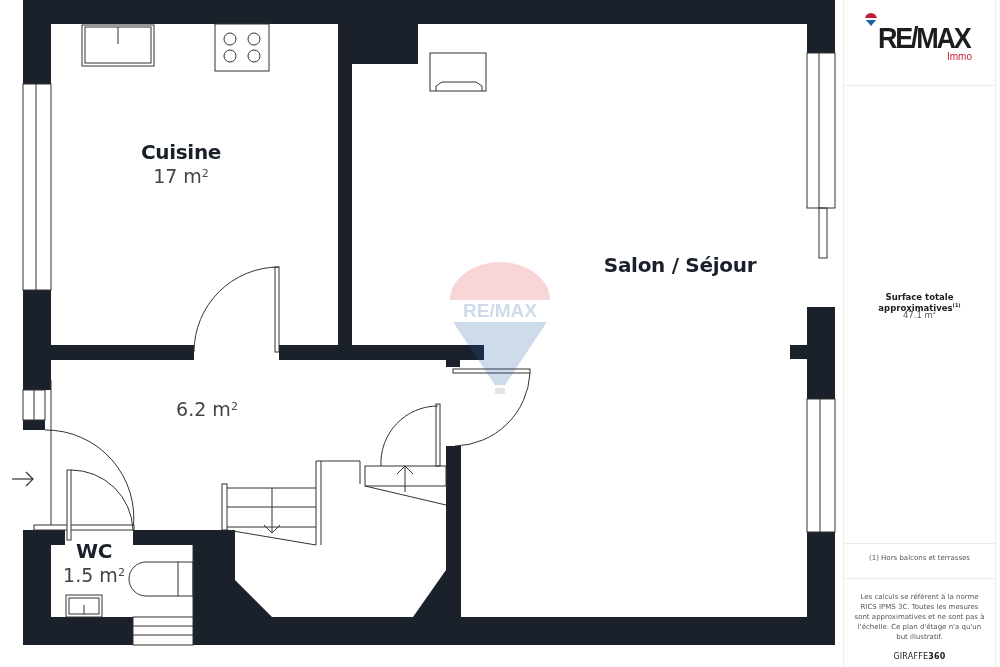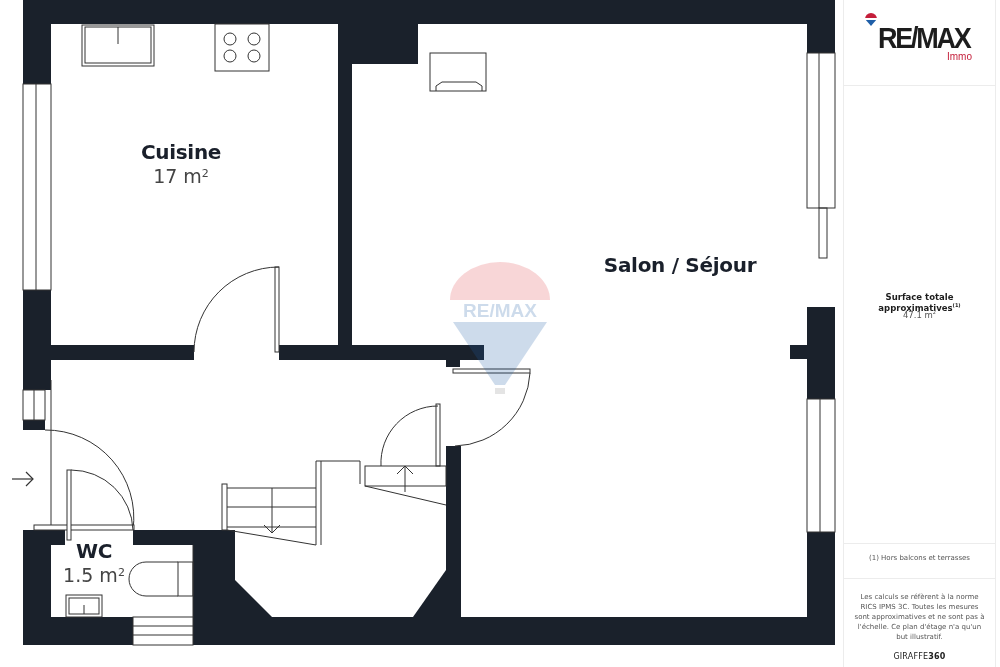--- a/index.html
+++ b/index.html
@@ -173,20 +173,21 @@
 </svg>
 
 <div class="room-label" style="left:181px;top:140px;">
   <div class="room-name">Cuisine</div>
   <div class="room-area"><span>17 m</span><sup>2</sup></div>
 </div>
 <div class="room-label" style="left:632px;top:253px;margin-left:48px;">
   <div class="room-name">Salon / Séjour</div>
 </div>
 <div class="room-label" style="left:207px;top:397px;">
+  <div class="room-area"><span>6.2 m</span><sup>2</sup></div>
 </div>
 <div class="room-label" style="left:94px;top:539px;">
   <div class="room-name">WC</div>
   <div class="room-area"><span>1.5 m</span><sup>2</sup></div>
 </div>
 
 <div id="sidebar">
   <div class="sb-sec logo-wrap">
     <svg width="14" height="14" style="position:absolute;left:20px;top:4px;">
       <path d="M1 7 A6 6 0 0 1 13 7 Z" fill="#c41e3a"></path>

